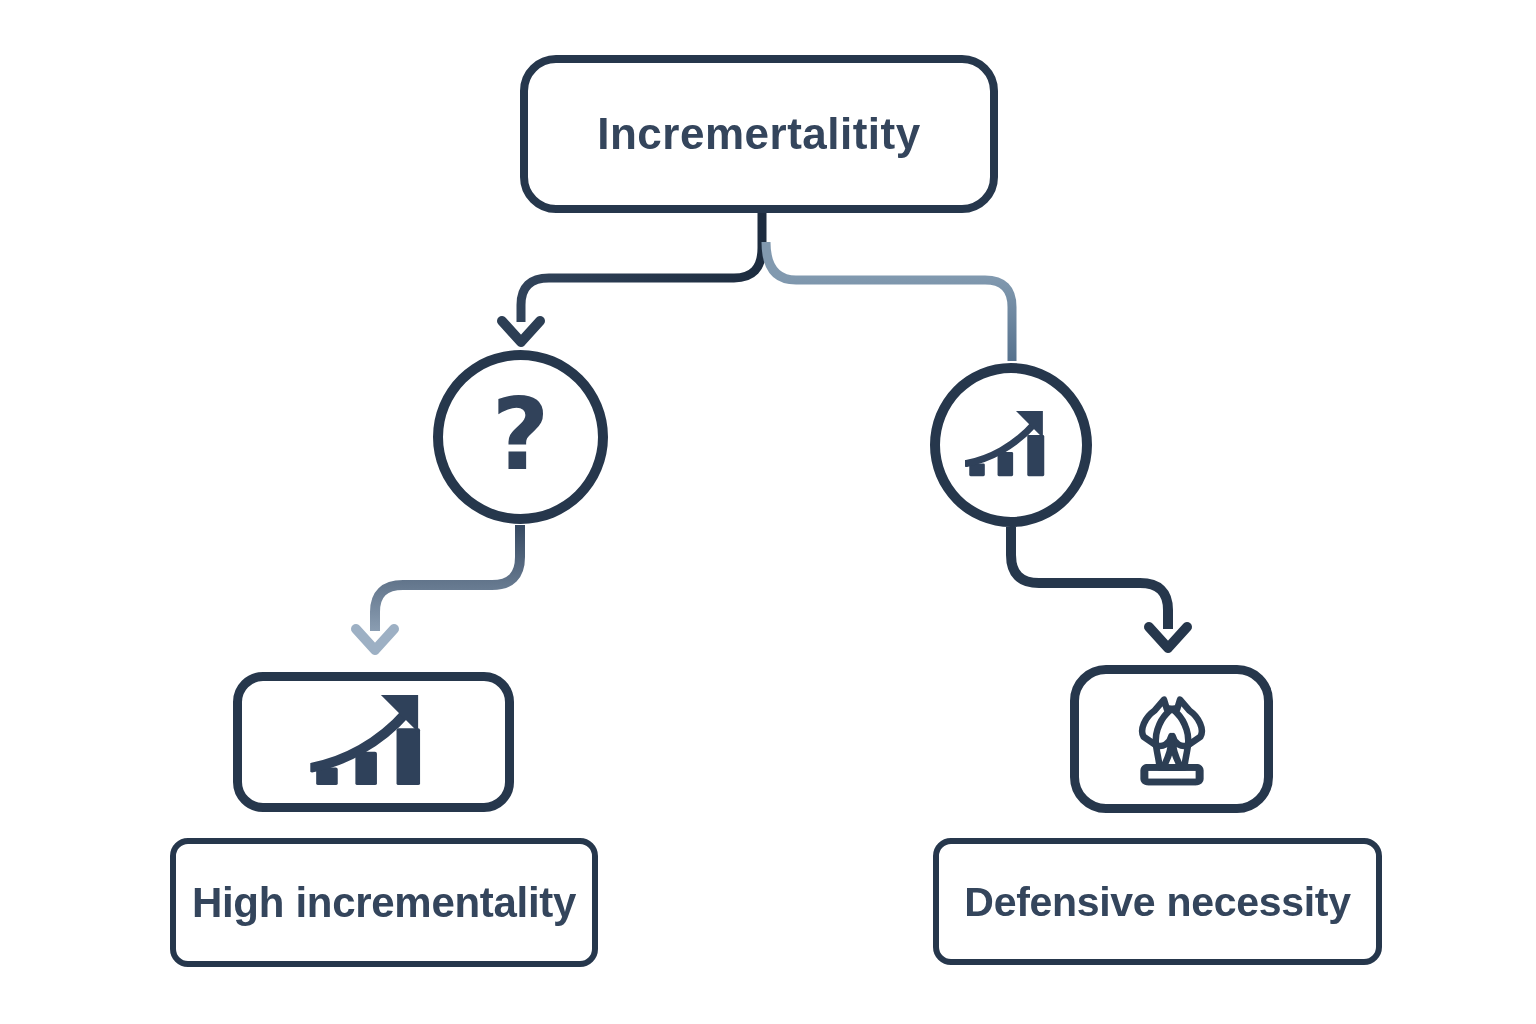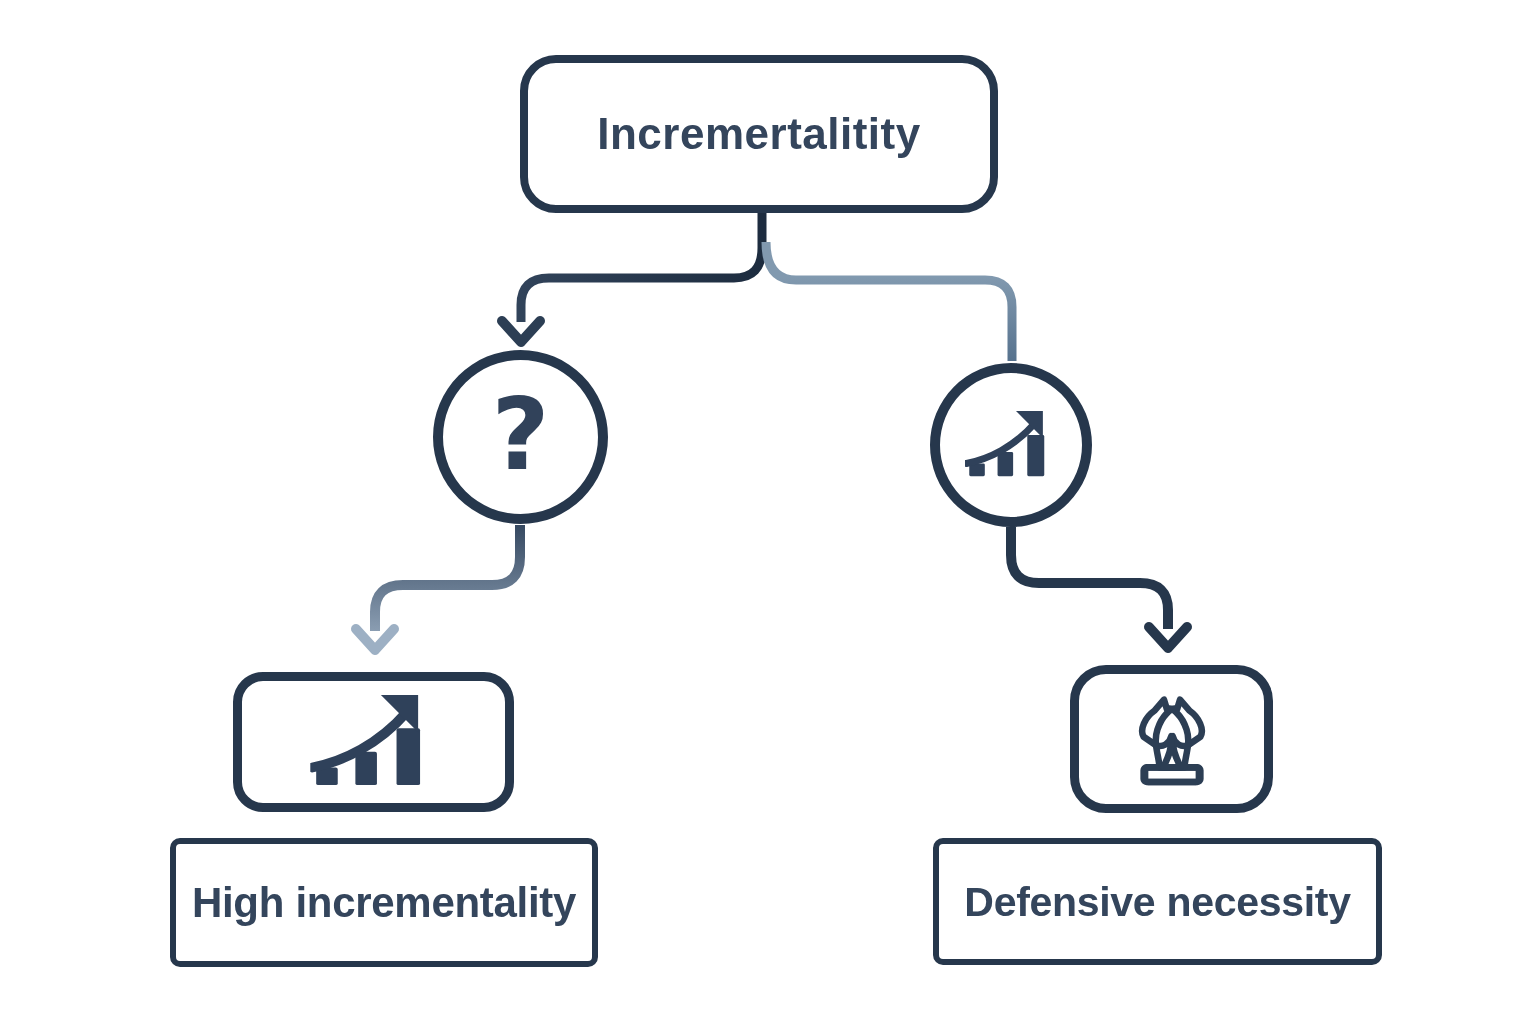--- a/index.html
+++ b/index.html
@@ -53,21 +53,21 @@
   .growth-circle{left:930px;top:363px;width:162px;height:164px;}
   .icon-box{
     left:233px;top:672px;width:281px;height:140px;
     border-width:9px;border-radius:30px;
   }
   .knight-box{
     left:1070px;top:665px;width:203px;height:148px;
     border-width:9px;border-radius:36px;
   }
   .result-box{
-    border-width:6px;border-radius:10px;
+    border-width:6px;border-radius:18px;
     font-size:42px;line-height:54px;letter-spacing:-.3px;
   }
   .result-left{left:170px;top:838px;width:428px;height:129px;}
   .result-right{left:933px;top:838px;width:449px;height:127px;font-size:41px;}
   svg{display:block;}
 </style>
 </head>
 <body>
 
 <div class="canvas">

